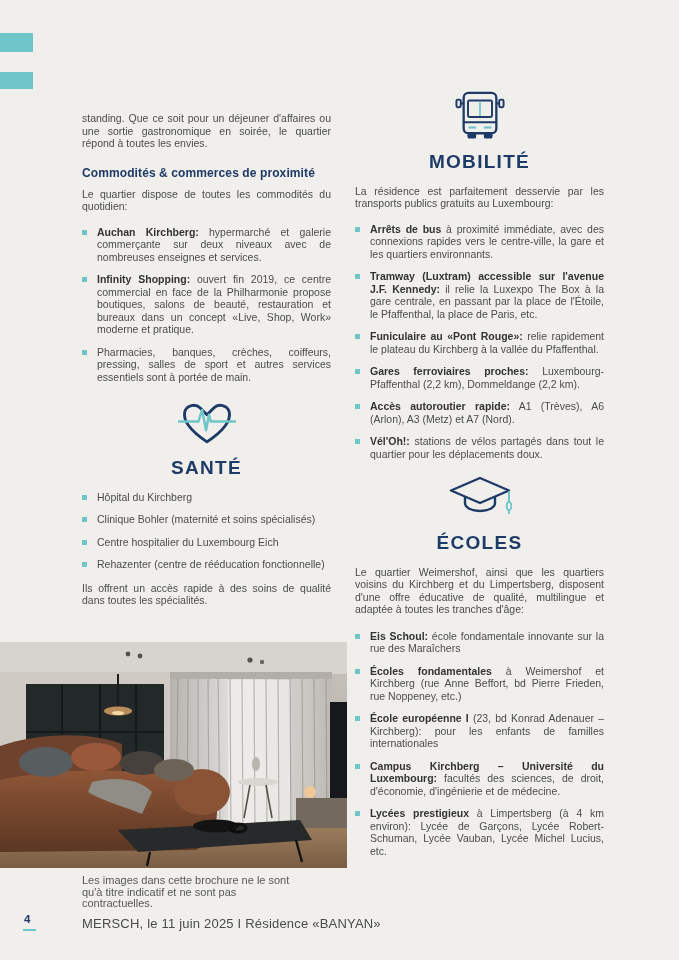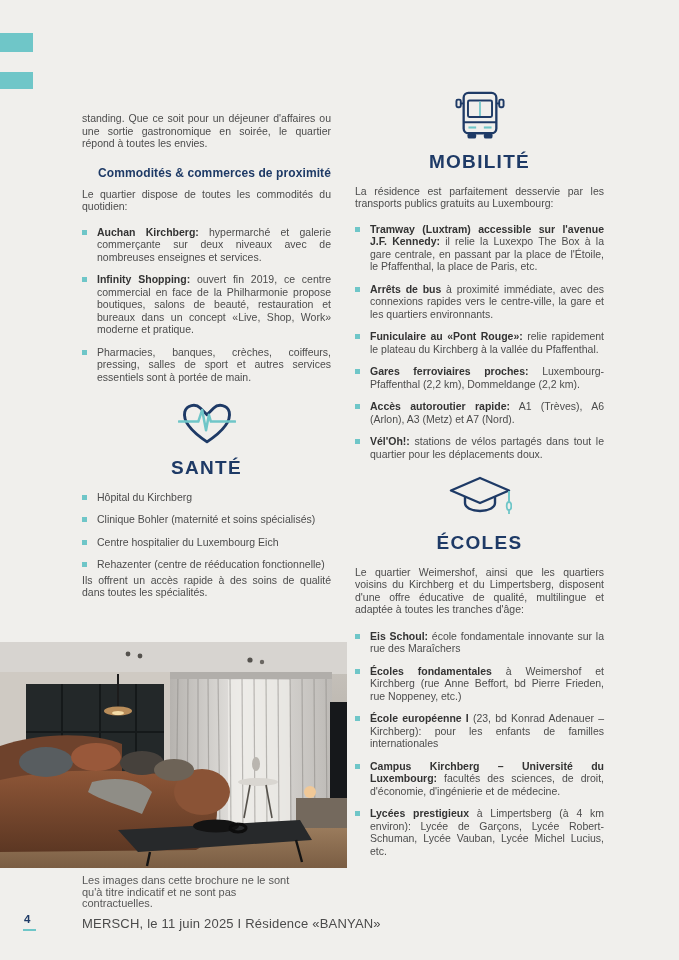--- a/index.html
+++ b/index.html
@@ -16,21 +16,21 @@
   .col{position:absolute;width:249px;font-size:10.5px;line-height:12.5px;text-align:justify;}
   .col-left{left:82px;top:112px;}
   .col-right{left:355px;top:90px;}
 
   p{margin:0;}
   .mb14{margin-bottom:14px;}
   .mb13{margin-bottom:13px;}
 
   .sub-heading{
     color:#1e3a66;font-weight:bold;font-size:12px;line-height:14px;
-    margin:16px 0 8px;text-align:right;letter-spacing:0.1px;
+    margin:16px 0 8px;text-align:left;letter-spacing:0.1px;
   }
   b{color:#333333;}
 
   ul.bullets{list-style:none;margin:0;padding:0;}
   li.bullet{position:relative;padding-left:15px;margin:0 0 10px 0;}
   li.bullet:last-child{margin-bottom:0;}
   .sq{position:absolute;left:0;top:4px;width:5px;height:5px;background:#6fc6c8;}
 
   .icon-block{text-align:center;margin-top:16px;}
   .section-heading{
@@ -100,21 +100,21 @@
     </li>
     <li class="bullet">
       <span class="sq"></span>
       <span>Centre hospitalier du Luxembourg Eich</span>
     </li>
     <li class="bullet">
       <span class="sq"></span>
       <span>Rehazenter (centre de rééducation fonctionnelle)</span>
     </li>
   </ul>
-  <p style="margin-top:3px;">Ils offrent un accès rapide à des soins de qualité dans toutes les spécialités.</p>
+  <p style="margin-top:11px;">Ils offrent un accès rapide à des soins de qualité dans toutes les spécialités.</p>
 </div>
 
 <div class="col col-right">
   <div class="icon-block" style="margin-top:0;">
     <span>
       <svg width="56" height="50" viewBox="0 0 56 52" fill="none">
         <rect x="11" y="3" width="34" height="42" rx="5" stroke="#1e3a66" stroke-width="2.4"></rect>
         <rect x="15.5" y="11" width="25" height="17" rx="1.5" stroke="#1e3a66" stroke-width="2"></rect>
         <line x1="28" y1="12" x2="28" y2="27" stroke="#6fc6c8" stroke-width="1.8"></line>
         <line x1="11" y1="33.5" x2="45" y2="33.5" stroke="#1e3a66" stroke-width="2"></line>
@@ -128,25 +128,25 @@
         <rect x="32" y="45" width="9" height="5.5" rx="2" fill="#1e3a66"></rect>
       </svg>
     </span>
   </div>
   <div class="section-heading">MOBILITÉ</div>
 
   <p class="mb13">La résidence est parfaitement desservie par les transports publics gratuits au Luxembourg:</p>
   <ul class="bullets">
     <li class="bullet">
       <span class="sq"></span>
+      <b>Arrêts de bus</b><span> à proximité immédiate, avec des connexions rapides vers le centre-ville, la gare et les quartiers environnants.</span>
+    </li>
+    <li class="bullet">
+      <span class="sq"></span>
       <b>Tramway (Luxtram) accessible sur l'avenue J.F. Kennedy:</b><span> il relie la Luxexpo The Box à la gare centrale, en passant par la place de l'Étoile, le Pfaffenthal, la place de Paris, etc.</span>
-    </li>
-    <li class="bullet">
-      <span class="sq"></span>
-      <b>Arrêts de bus</b><span> à proximité immédiate, avec des connexions rapides vers le centre-ville, la gare et les quartiers environnants.</span>
     </li>
     <li class="bullet">
       <span class="sq"></span>
       <b>Funiculaire au «Pont Rouge»:</b><span> relie rapidement le plateau du Kirchberg à la vallée du Pfaffenthal.</span>
     </li>
     <li class="bullet">
       <span class="sq"></span>
       <b>Gares ferroviaires proches:</b><span> Luxembourg-Pfaffenthal (2,2 km), Dommeldange (2,2 km).</span>
     </li>
     <li class="bullet">

